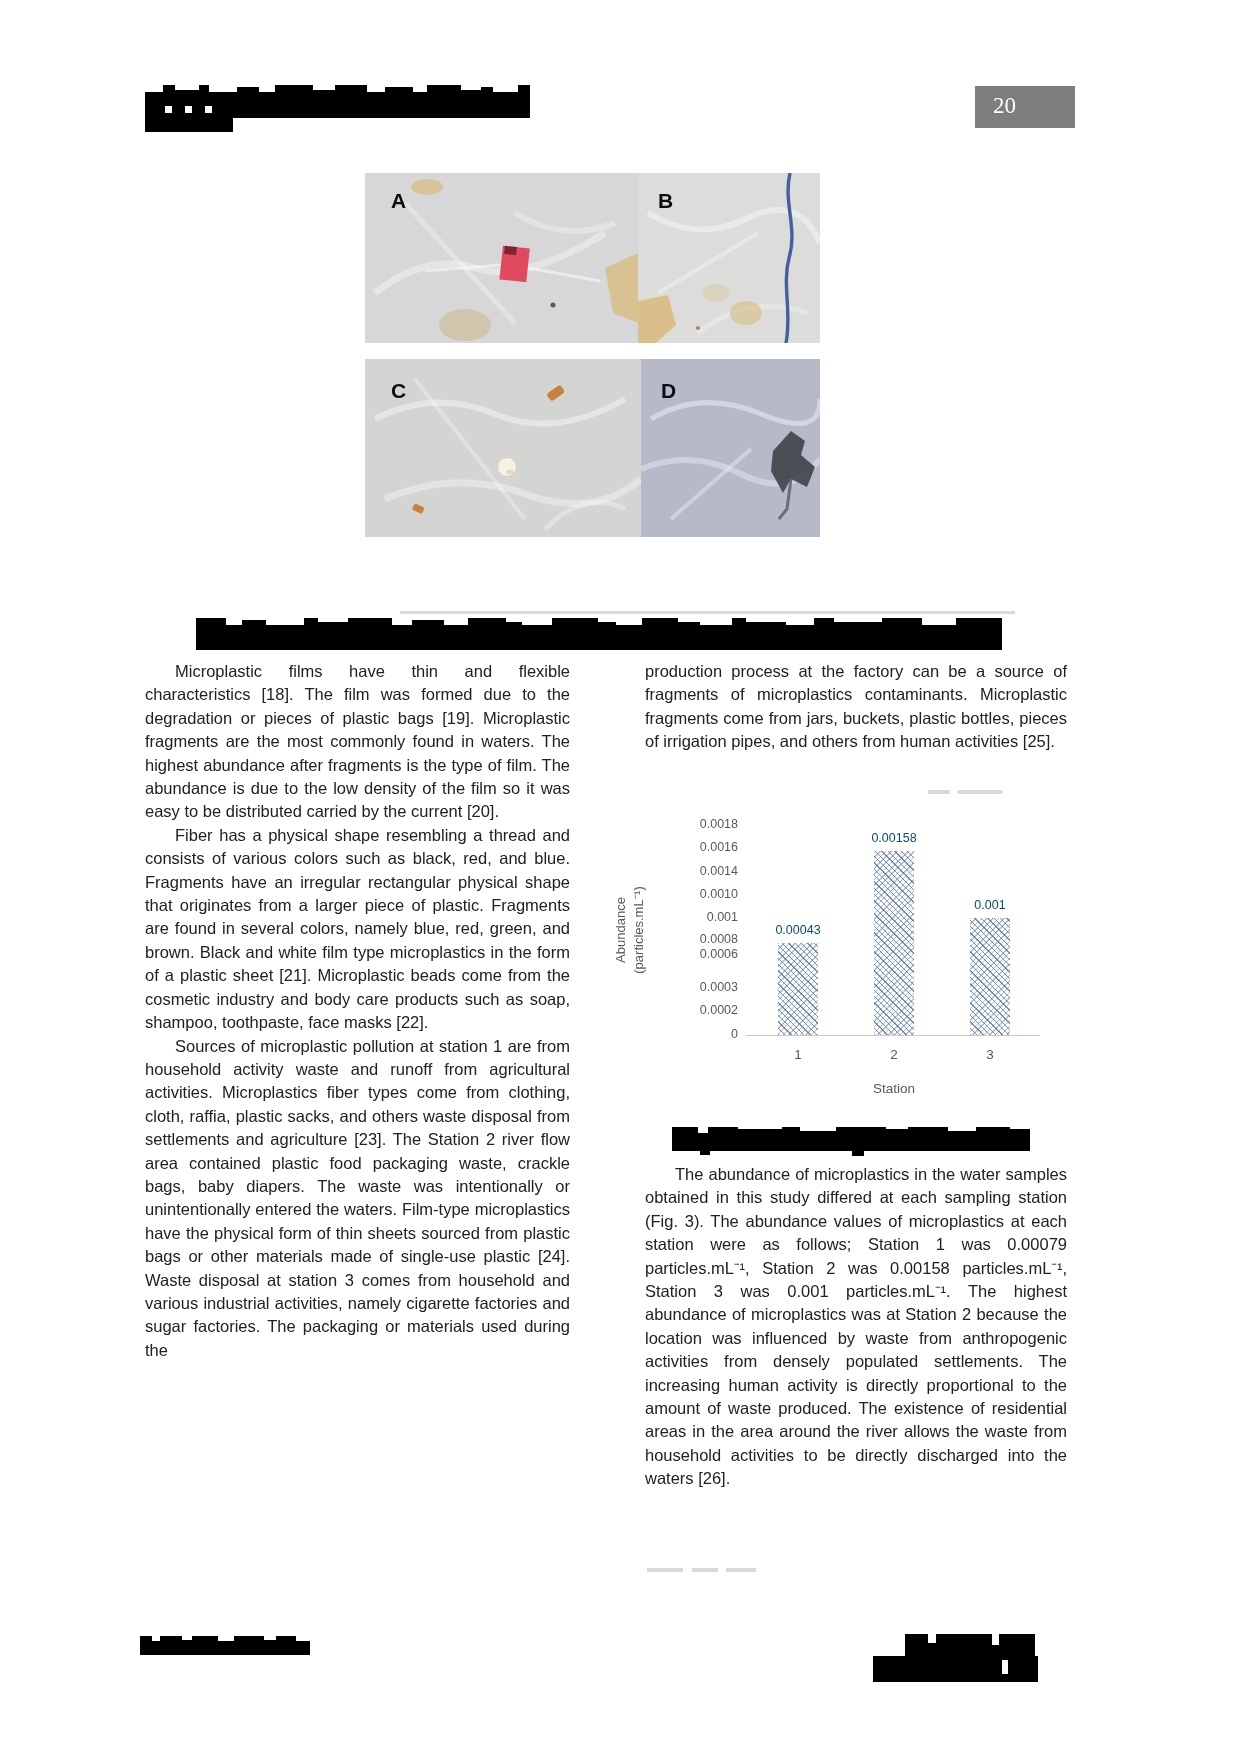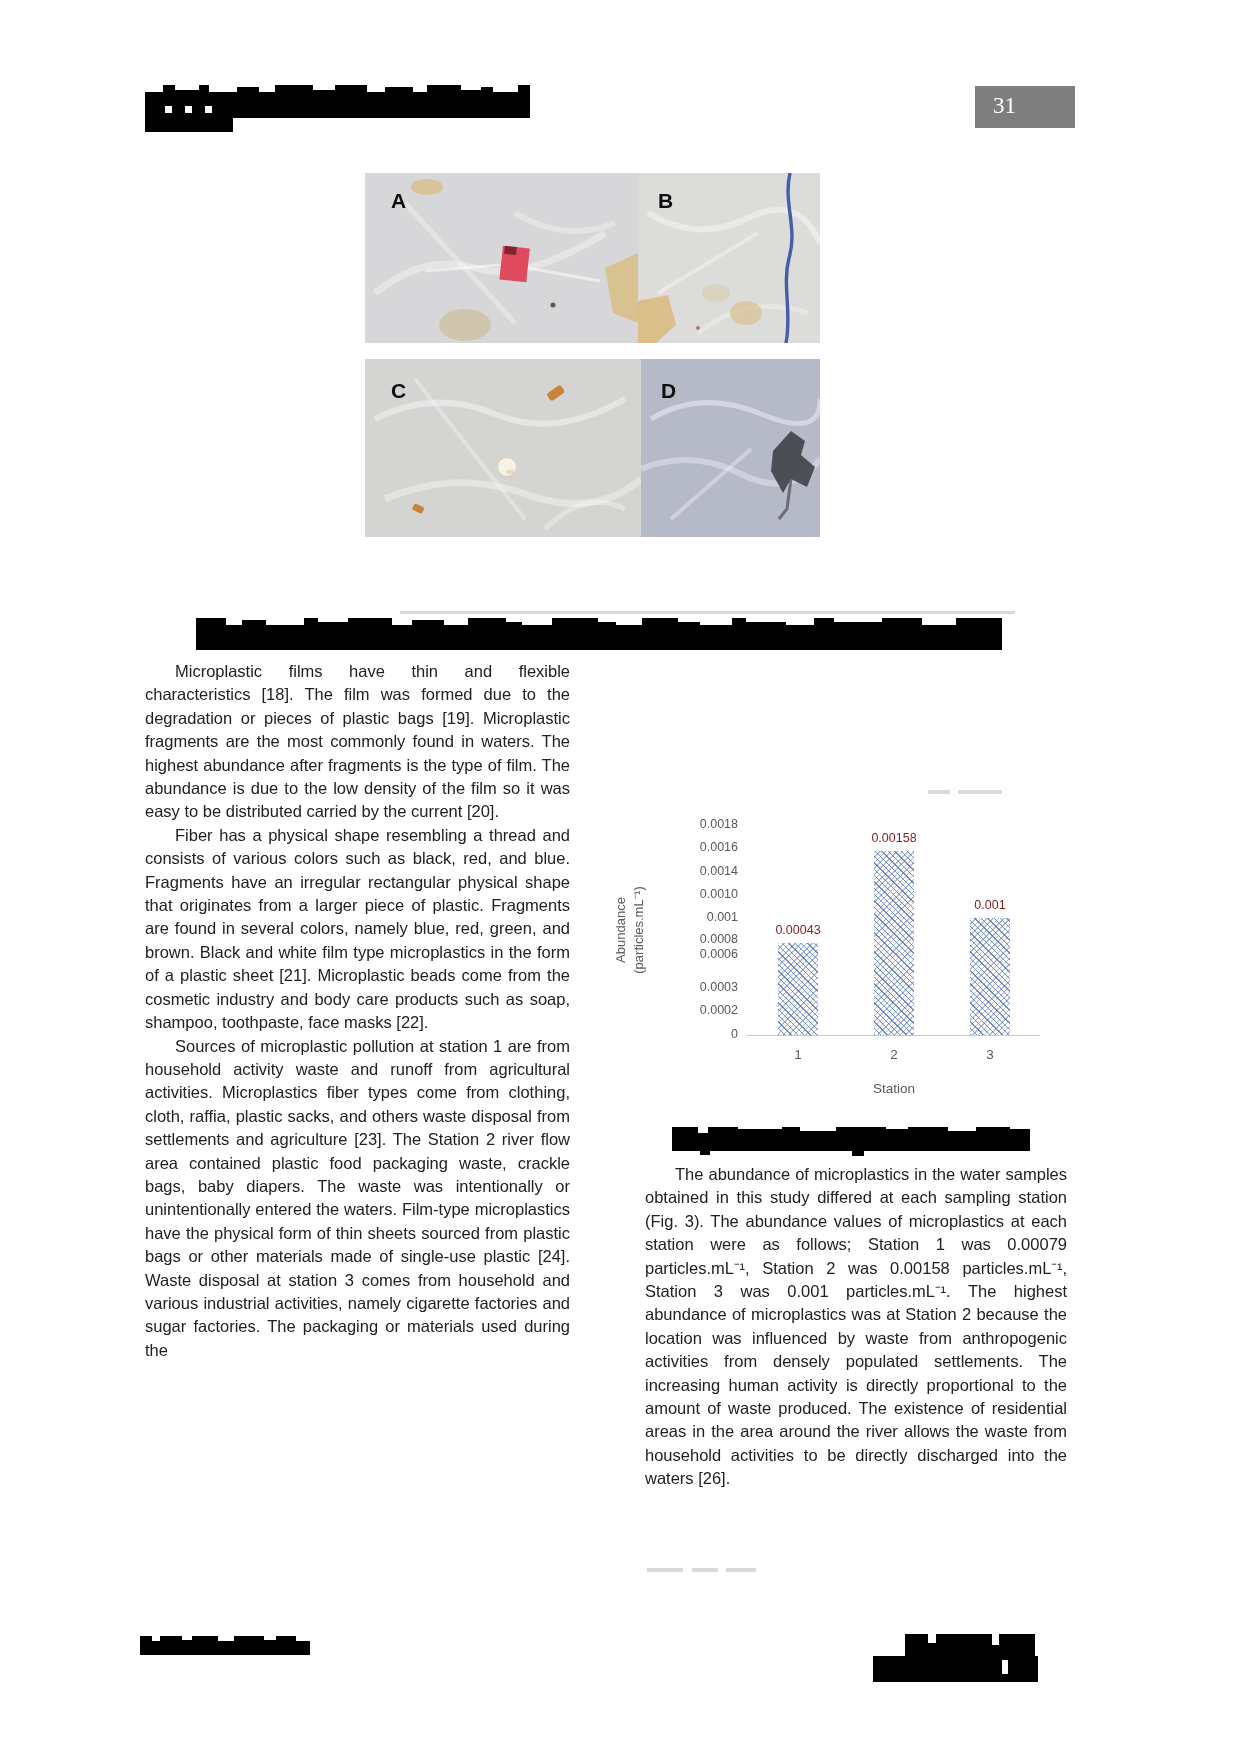--- a/index.html
+++ b/index.html
@@ -31,21 +31,21 @@
   .indent{text-indent:30px;}
 
   
   .chart{position:absolute;left:600px;top:795px;width:470px;height:320px;}
   .ytick{position:absolute;left:58px;width:80px;text-align:right;font-size:12.5px;color:#595959;}
   .xaxis{position:absolute;left:146px;top:240px;width:294px;height:1px;background:#c9c9c9;}
   .bar{position:absolute;width:40px;background-color:#fdfdfd;
        background-image:
          repeating-linear-gradient(45deg,rgba(74,108,170,0.75) 0 1px,transparent 1px 4.5px),
          repeating-linear-gradient(135deg,rgba(74,108,170,0.45) 0 1px,transparent 1px 4px);}
-  .dlab{position:absolute;width:90px;text-align:center;font-size:12.5px;color:#7f1d1d;}
+  .dlab{position:absolute;width:90px;text-align:center;font-size:12.5px;color:#0c4a6e;}
   .xlab{position:absolute;top:252px;width:50px;text-align:center;font-size:13.5px;color:#595959;}
   .xtitle{position:absolute;left:244px;top:286px;width:100px;text-align:center;font-size:13.5px;color:#595959;}
   .ylabel{position:absolute;left:-96px;top:113px;width:260px;height:44px;transform:rotate(-90deg);
           text-align:center;font-size:13px;line-height:18px;color:#595959;}
   .ylabel span{display:block;}
 </style>
 </head>
 <body>
 
 <div class="page">
@@ -69,21 +69,21 @@
       <i style="width:12px;height:31px"></i>
       <i style="width:25px;height:26px"></i>
       <i style="width:12px;height:33px"></i>
   </div>
   <div class="rblock" style="left:145px;top:106px;width:88px;height:26px;"></div>
   <span class="rnotch" style="left:165px;top:106px;width:7px;height:7px;"></span>
   <span class="rnotch" style="left:185px;top:106px;width:7px;height:7px;"></span>
   <span class="rnotch" style="left:205px;top:106px;width:7px;height:7px;"></span>
 
   <div class="pagenum-box">
-    <span>31</span>
+    <span>20</span>
   </div>
 
   <div class="figure">
     <div class="fig-row" style="top:0;height:170px;">
       <div class="panel" style="width:273px;height:170px;">
         <svg viewBox="0 0 273 170" preserveAspectRatio="none">
           <rect width="273" height="170" fill="#d7d7d9"></rect>
           <path d="M10 120 Q60 80 110 95 T240 60" stroke="#ffffff" stroke-width="7" fill="none" opacity="0.35"></path>
           <path d="M40 30 L150 150" stroke="#ffffff" stroke-width="5" opacity="0.3"></path>
           <path d="M150 40 Q200 70 250 50" stroke="#ffffff" stroke-width="6" fill="none" opacity="0.3"></path>
@@ -178,20 +178,23 @@
       <i style="width:34px;height:25px"></i>
       <i style="width:46px;height:32px"></i>
   </div>
 
   <div class="col" style="left:145px;top:660px;width:425px;">
     <p class="indent">Microplastic films have thin and flexible characteristics [18]. The film was formed due to the degradation or pieces of plastic bags [19]. Microplastic fragments are the most commonly found in waters. The highest abundance after fragments is the type of film. The abundance is due to the low density of the film so it was easy to be distributed carried by the current [20].</p>
     <p class="indent">Fiber has a physical shape resembling a thread and consists of various colors such as black, red, and blue. Fragments have an irregular rectangular physical shape that originates from a larger piece of plastic. Fragments are found in several colors, namely blue, red, green, and brown. Black and white film type microplastics in the form of a plastic sheet [21]. Microplastic beads come from the cosmetic industry and body care products such as soap, shampoo, toothpaste, face masks [22].</p>
     <p class="indent">Sources of microplastic pollution at station 1 are from household activity waste and runoff from agricultural activities. Microplastics fiber types come from clothing, cloth, raffia, plastic sacks, and others waste disposal from settlements and agriculture [23]. The Station 2 river flow area contained plastic food packaging waste, crackle bags, baby diapers. The waste was intentionally or unintentionally entered the waters. Film-type microplastics have the physical form of thin sheets sourced from plastic bags or other materials made of single-use plastic [24]. Waste disposal at station 3 comes from household and various industrial activities, namely cigarette factories and sugar factories. The packaging or materials used during the</p>
   </div>
 
+  <div class="col" style="left:645px;top:660px;width:422px;">
+    <p>production process at the factory can be a source of fragments of microplastics contaminants. Microplastic fragments come from jars, buckets, plastic bottles, pieces of irrigation pipes, and others from human activities [25].</p>
+  </div>
   <div class="gray-remnant" style="left:928px;top:790px;width:22px;height:4px;"></div>
   <div class="gray-remnant" style="left:958px;top:790px;width:44px;height:4px;"></div>
 
   <div class="chart">
     <div class="ylabel">
       <span>Abundance</span>
       <span>(particles.mL⁻¹)</span>
     </div>
     <div class="xtitle">Station</div>
   <div class="ytick" style="top: 22px;">0.0018</div>

